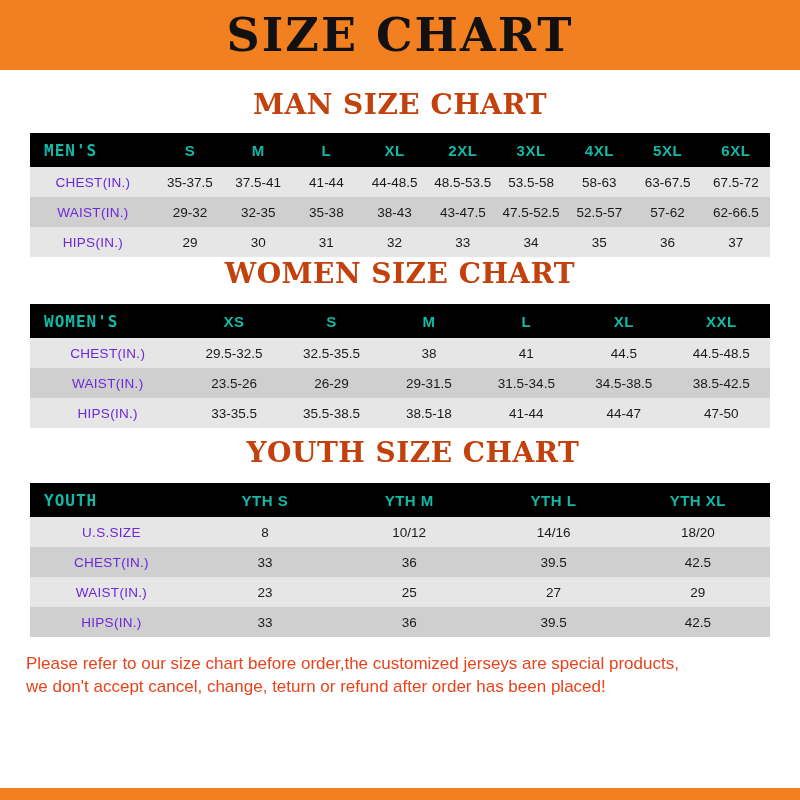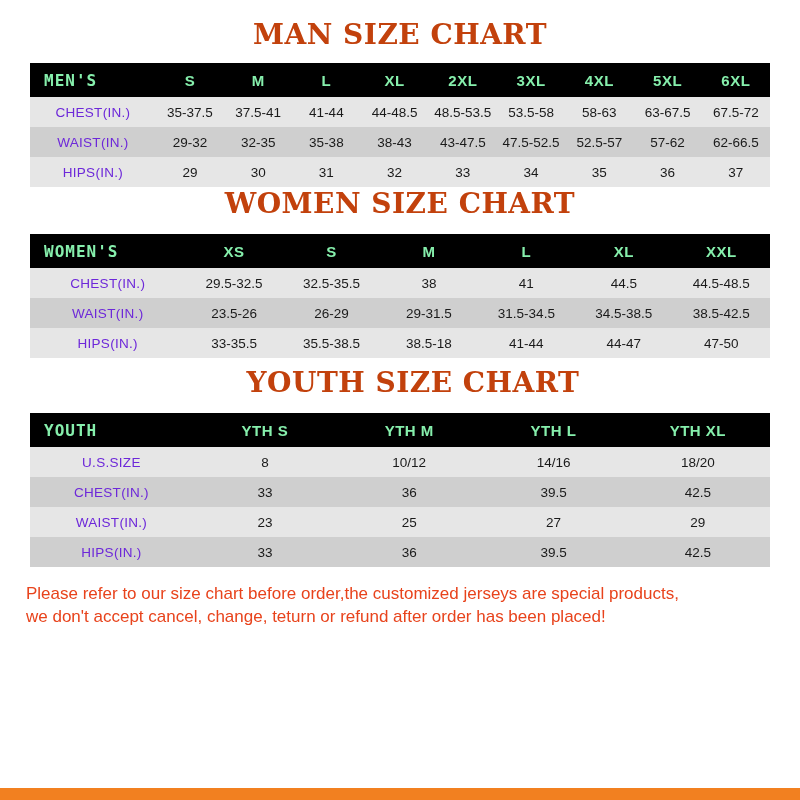--- a/index.html
+++ b/index.html
@@ -70,21 +70,21 @@
     text-align: center;
     padding: 0;
     height: 30px;
     font-size: 13.5px;
     color: #1a1a1a;
     font-family: "Liberation Sans", sans-serif;
     white-space: nowrap;
   }
   table.size-table thead th {
     background: #000000;
-    color: #86efac;
+    color: #14b8a6;
     height: 34px;
     font-size: 15px;
     font-weight: bold;
     letter-spacing: 0.5px;
   }
   table.size-table thead th.rowlabel {
     text-align: left;
     padding-left: 14px;
     font-family: "DejaVu Sans Mono", monospace;
     font-size: 16px;
@@ -121,20 +121,23 @@
     width: 100%;
     height: 12px;
     background: #f28020;
   }
 </style>
 </head>
 <body>
 
 <div class="page">
 
+  <div class="banner">
+    <h1 class="banner-title">SIZE CHART</h1>
+  </div>
 
   <h2 class="section-title sec-gap-1">MAN SIZE CHART</h2>
   <div class="table-wrap">
     <table class="size-table men" id="men-table">
       <colgroup>
           <col class="c0">
           <col>
           <col>
           <col>
           <col>

